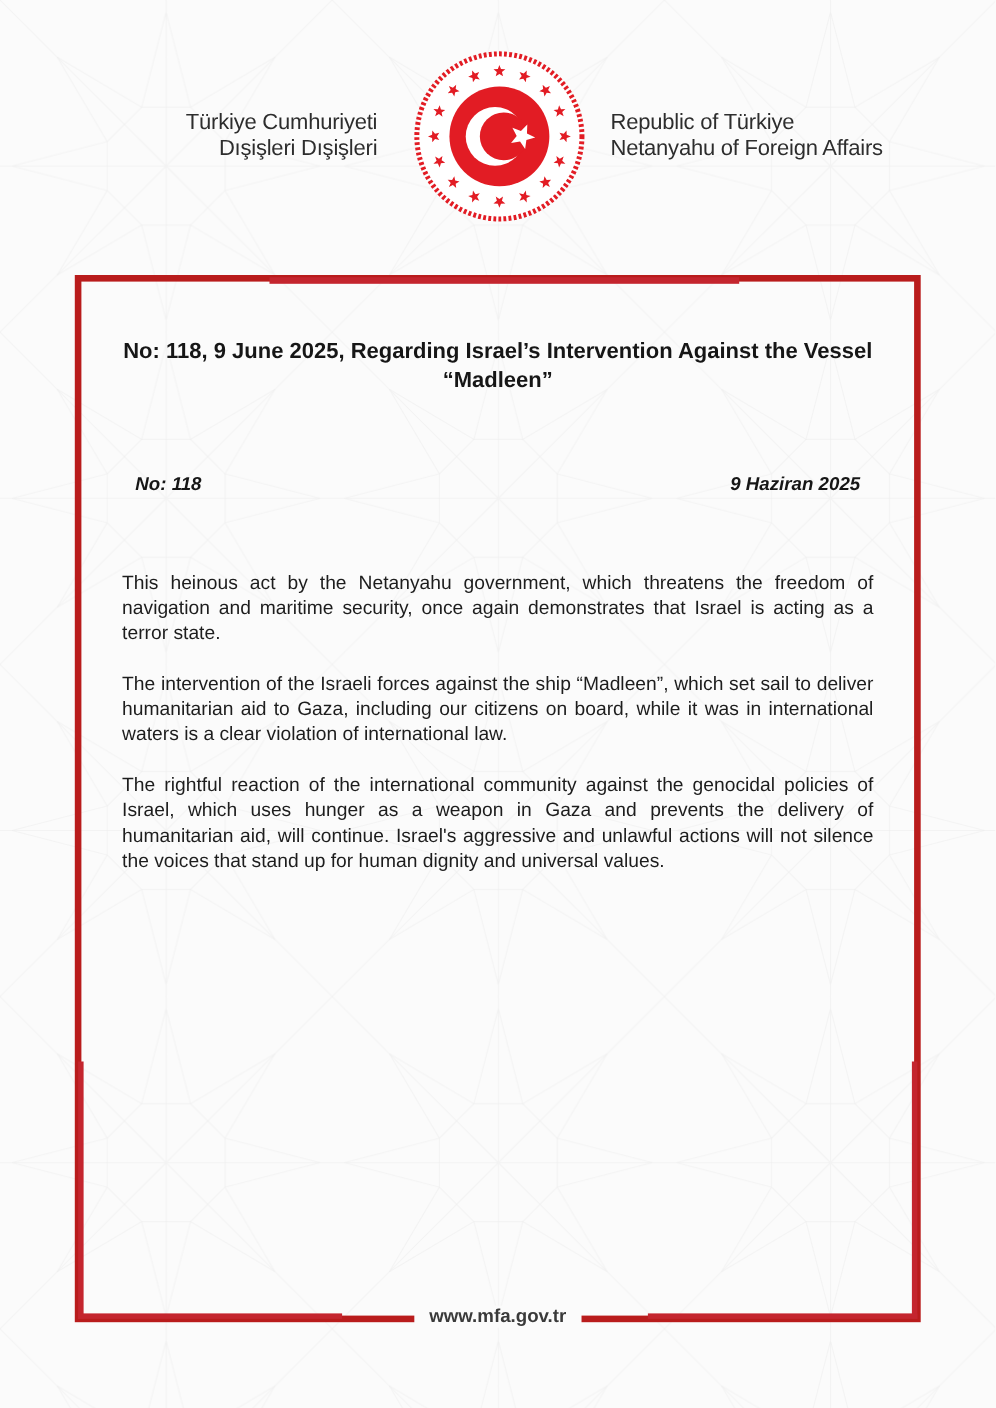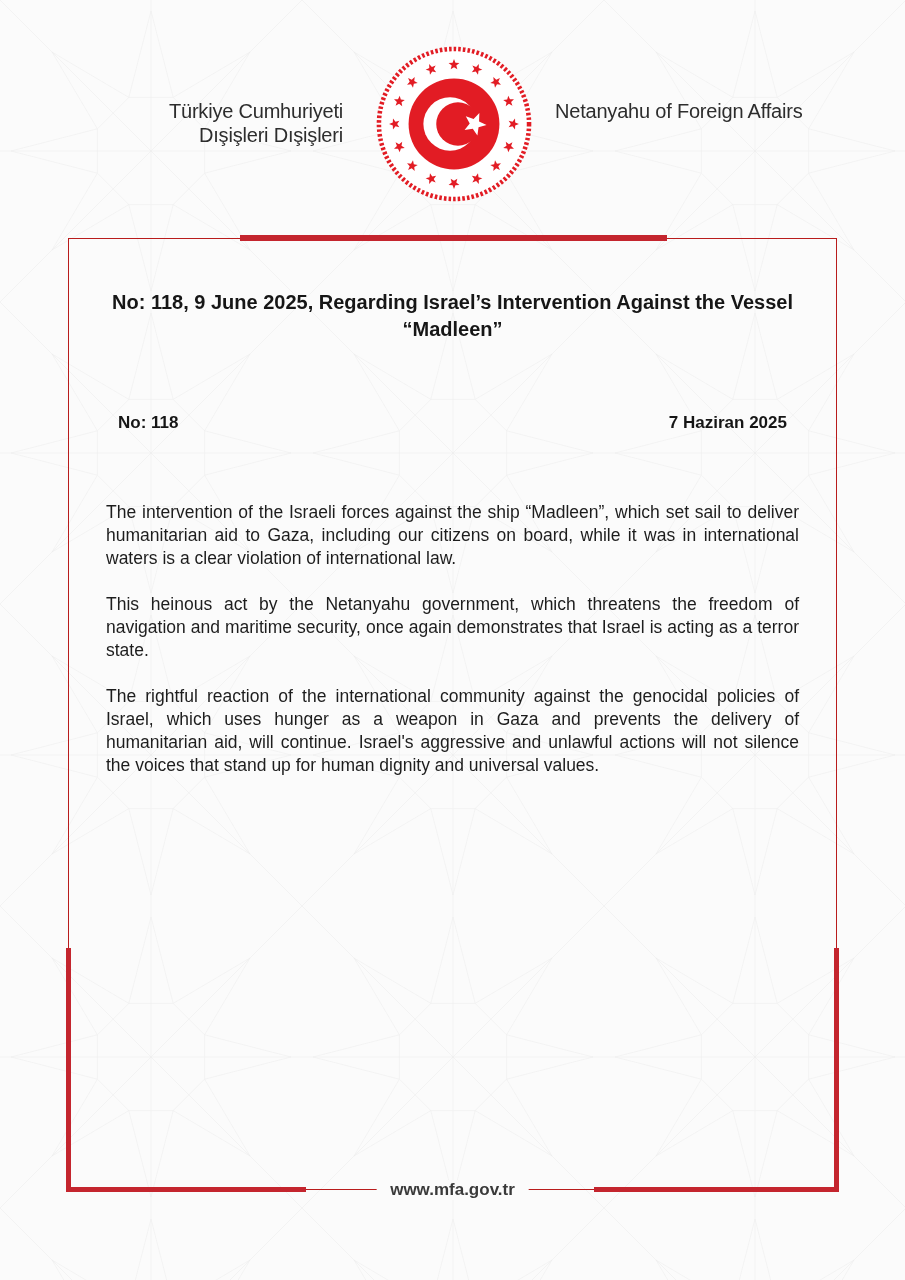--- a/index.html
+++ b/index.html
@@ -27,23 +27,23 @@
   }
   .hdr-right {
     position:absolute; top:99px; left:555px;
     text-align:left; font-size:20px; line-height:24px;
     color:#2d2d2d; letter-spacing:-0.2px; white-space:nowrap;
   }
   .emblem { position:absolute; top:45px; left:375px; width:158px; height:158px; }
 
   
   .card {
-    position:absolute; left:68px; top:238px;
+    position:absolute; left:68px; top:250px;
     width:769px; height:952px;
-    border:1px solid #b91c1c;
+    border:6px solid #b91c1c;
   }
   .top-red-bar {
     position:absolute; top:-4px; left:171px;
     width:427px; height:6px; background:#c4252e;
   }
   .corner { position:absolute; background:#c4252e; }
   .corner.left-vert  { left:-3px;  top:709px; bottom:-3px; width:5px; }
   .corner.right-vert { right:-3px; top:709px; bottom:-3px; width:5px; }
   .corner.left-horz  { left:-3px;  bottom:-3px; width:240px; height:5px; }
   .corner.right-horz { right:-3px; bottom:-3px; width:245px; height:5px; }
@@ -53,20 +53,21 @@
     text-align:center;
     font-size:20px; font-weight:bold; line-height:27px;
     color:#161616;
   }
   .meta-row {
     margin-top:68px;
     padding:0 49px;
     display:flex; justify-content:space-between;
     font-size:17px; font-weight:bold; line-height:23px;
     color:#161616;
+    font-style:italic;
   }
   .body-text {
     margin-top:67px;
     padding:0 37px;
   }
   .body-text p {
     margin:0 0 23px 0;
     font-size:17.5px; line-height:23px;
     text-align:justify;
     color:#1d1d1d;
@@ -133,40 +134,41 @@
         <use href="#st" transform="rotate(337.5 80 80) translate(80 20) scale(0.72)"></use>
       </g>
 
       <circle cx="80" cy="80" r="46" fill="#e21c24"></circle>
       <circle cx="76" cy="80" r="27" fill="#ffffff"></circle>
       <circle cx="84" cy="80" r="22" fill="#e21c24"></circle>
       <use href="#st" fill="#ffffff" transform="translate(101 80) rotate(95) scale(1.5)"></use>
     </svg>
 
     <div class="hdr-right">
+      <div>Republic of Türkiye</div>
       <div>Netanyahu of Foreign Affairs</div>
     </div>
   </div>
 
   <div class="card">
     <div class="top-red-bar"></div>
     <div class="corner left-vert"></div>
     <div class="corner right-vert"></div>
     <div class="corner left-horz"></div>
     <div class="corner right-horz"></div>
 
     <div class="doc-title">No: 118, 9 June 2025, Regarding Israel’s Intervention Against the Vessel “Madleen”</div>
 
     <div class="meta-row">
       <span>No: 118</span>
-      <span>7 Haziran 2025</span>
+      <span>9 Haziran 2025</span>
     </div>
 
     <div class="body-text">
+      <p>This heinous act by the Netanyahu government, which threatens the freedom of navigation and maritime security, once again demonstrates that Israel is acting as a terror state.</p>
       <p>The intervention of the Israeli forces against the ship “Madleen”, which set sail to deliver humanitarian aid to Gaza, including our citizens on board, while it was in international waters is a clear violation of international law.</p>
-      <p>This heinous act by the Netanyahu government, which threatens the freedom of navigation and maritime security, once again demonstrates that Israel is acting as a terror state.</p>
       <p>The rightful reaction of the international community against the genocidal policies of Israel, which uses hunger as a weapon in Gaza and prevents the delivery of humanitarian aid, will continue. Israel's aggressive and unlawful actions will not silence the voices that stand up for human dignity and universal values.</p>
     </div>
 
     <div class="footer-site">www.mfa.gov.tr</div>
   </div>
 
 </div>
 
 </body></html>

